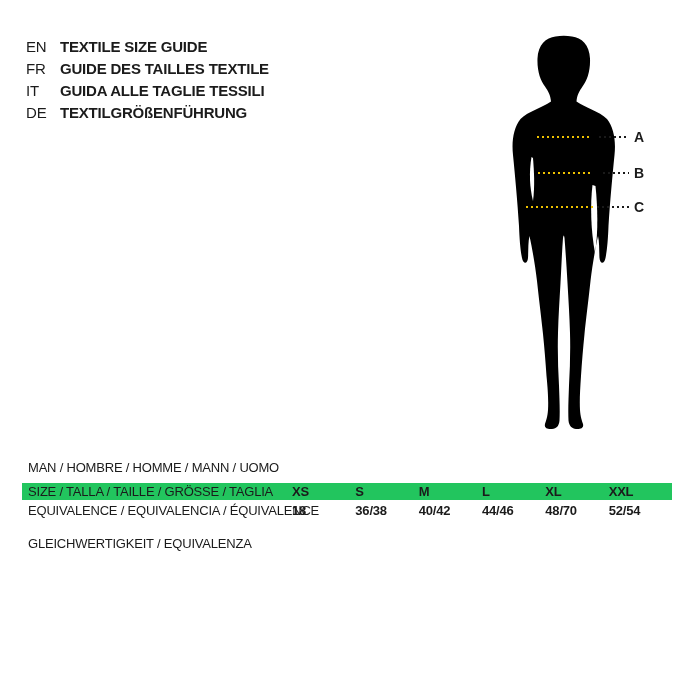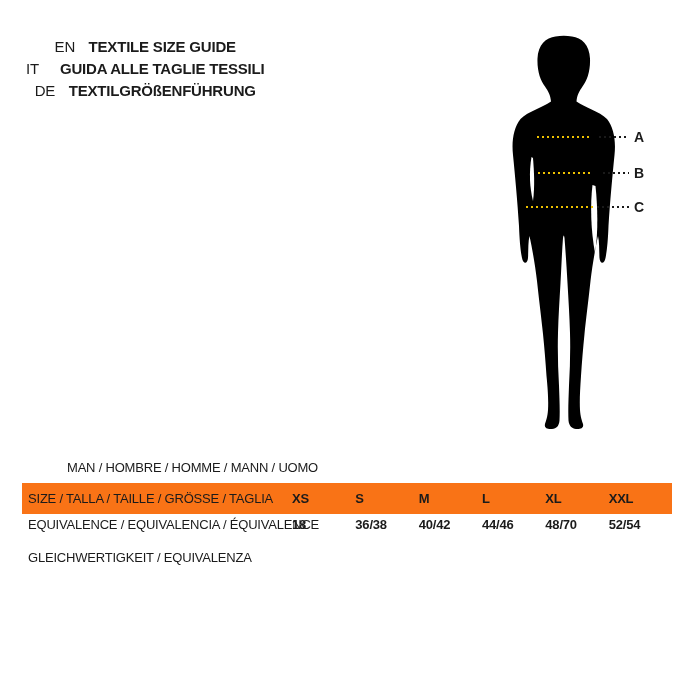--- a/index.html
+++ b/index.html
@@ -4,50 +4,54 @@
 <style>
   html,body{margin:0;padding:0;}
   body{
     width:700px;height:700px;position:relative;background:#ffffff;
     font-family:"Liberation Sans","DejaVu Sans",sans-serif;
     color:#1b1b1b;overflow:hidden;
     -webkit-font-smoothing:antialiased;
   }
   
   .lang-list{position:absolute;left:26px;top:36px;}
-  .lang-row{display:flex;height:22px;line-height:22px;font-size:15px;letter-spacing:-0.2px;justify-content:center;}
+  .lang-row{display:flex;height:22px;line-height:22px;font-size:15px;letter-spacing:-0.2px;}
   .lang-code{width:34px;flex:0 0 34px;}
   .lang-label{white-space:nowrap;font-weight:bold;}
   
   .figure-wrap{position:absolute;left:504px;top:35px;width:121px;height:395px;}
   .figure-wrap svg{display:block;width:100%;height:100%;}
   .sil{fill:#000000;}
   .notch{fill:#ffffff;}
   
   .mline{position:absolute;height:2px;}
   .dash-yellow{background:repeating-linear-gradient(to right,#eec200 0 2px,transparent 2px 5px);}
   .dash-black{background:repeating-linear-gradient(to right,#1a1a1a 0 2px,transparent 2px 5px);}
   .mlabel{position:absolute;font-size:14px;font-weight:bold;line-height:16px;letter-spacing:0;}
   
-  .table-title{position:absolute;left:28px;top:460px;font-size:13px;line-height:15px;letter-spacing:-0.2px;white-space:nowrap;margin-left:39px;}
+  .table-title{position:absolute;left:28px;top:460px;font-size:13px;line-height:15px;letter-spacing:-0.2px;white-space:nowrap;}
   .size-table{position:absolute;left:22px;top:483px;width:650px;font-size:13px;letter-spacing:-0.2px;}
   .t-row{display:grid;grid-template-columns:270px repeat(6,1fr);align-items:center;}
-  .t-head{background:#f97316;height:31px;}
+  .t-head{background:#22c55e;height:17px;}
   .t-body{margin-top:3px;}
   .t-label{padding-left:6px;white-space:nowrap;}
   .t-cell{white-space:nowrap;font-weight:bold;}
   .t-sub{margin-top:18px;}
 </style>
 </head>
 <body>
 
 <div class="lang-list">
   <div class="lang-row">
     <span class="lang-code">EN</span>
     <span class="lang-label">TEXTILE SIZE GUIDE</span>
+  </div>
+  <div class="lang-row">
+    <span class="lang-code">FR</span>
+    <span class="lang-label">GUIDE DES TAILLES TEXTILE</span>
   </div>
   <div class="lang-row">
     <span class="lang-code">IT</span>
     <span class="lang-label">GUIDA ALLE TAGLIE TESSILI</span>
   </div>
   <div class="lang-row">
     <span class="lang-code">DE</span>
     <span class="lang-label">TEXTILGRÖßENFÜHRUNG</span>
   </div>
 </div>

